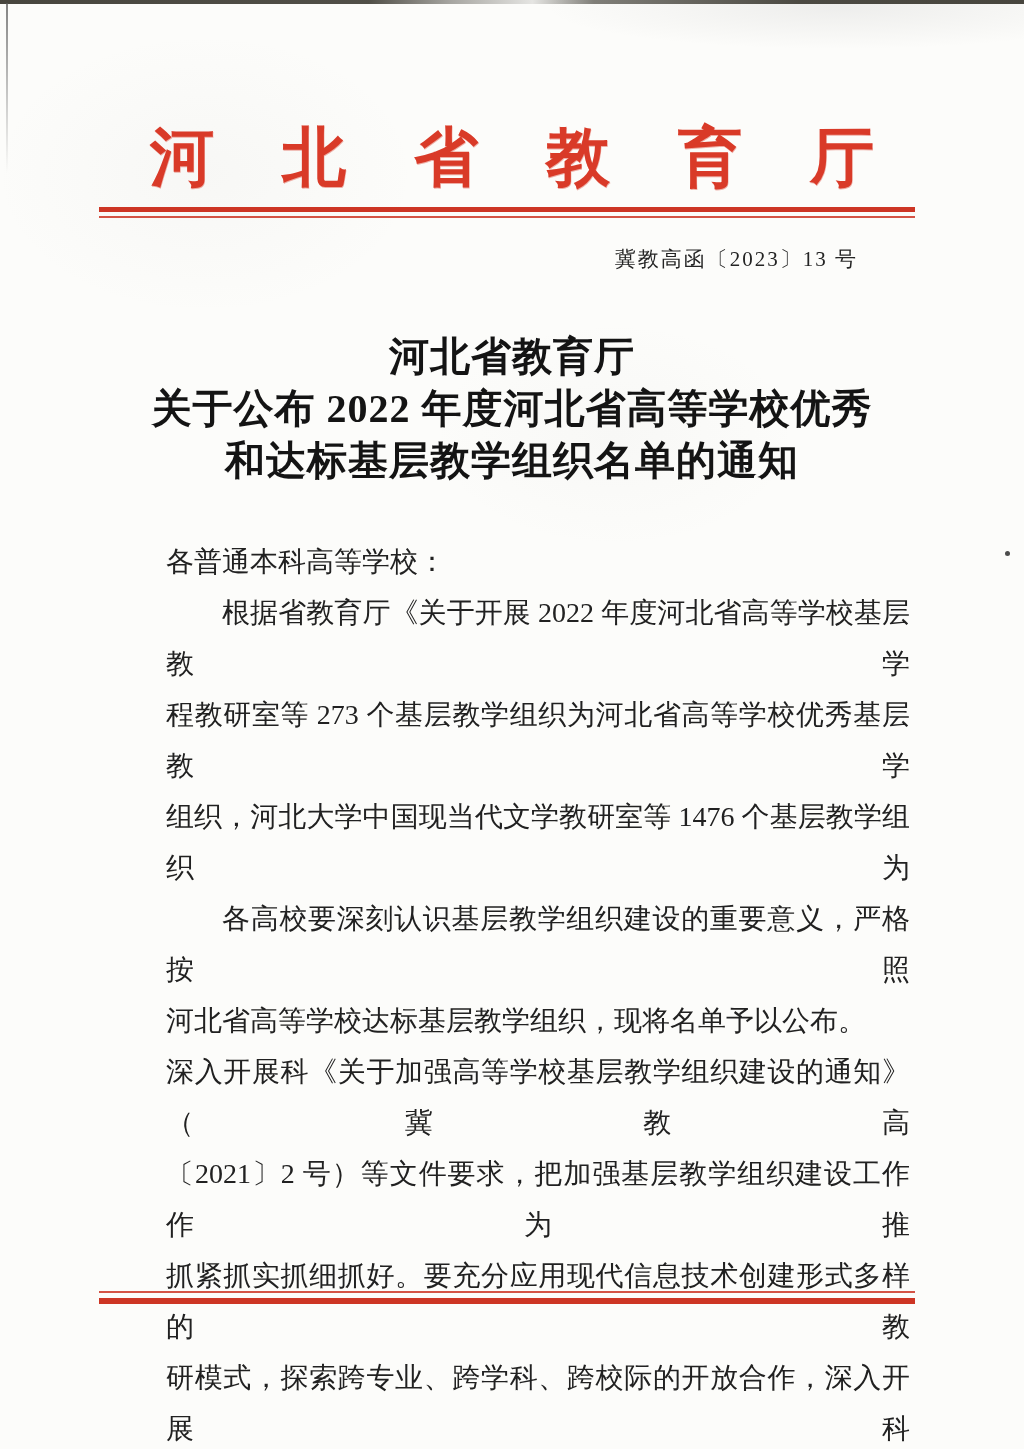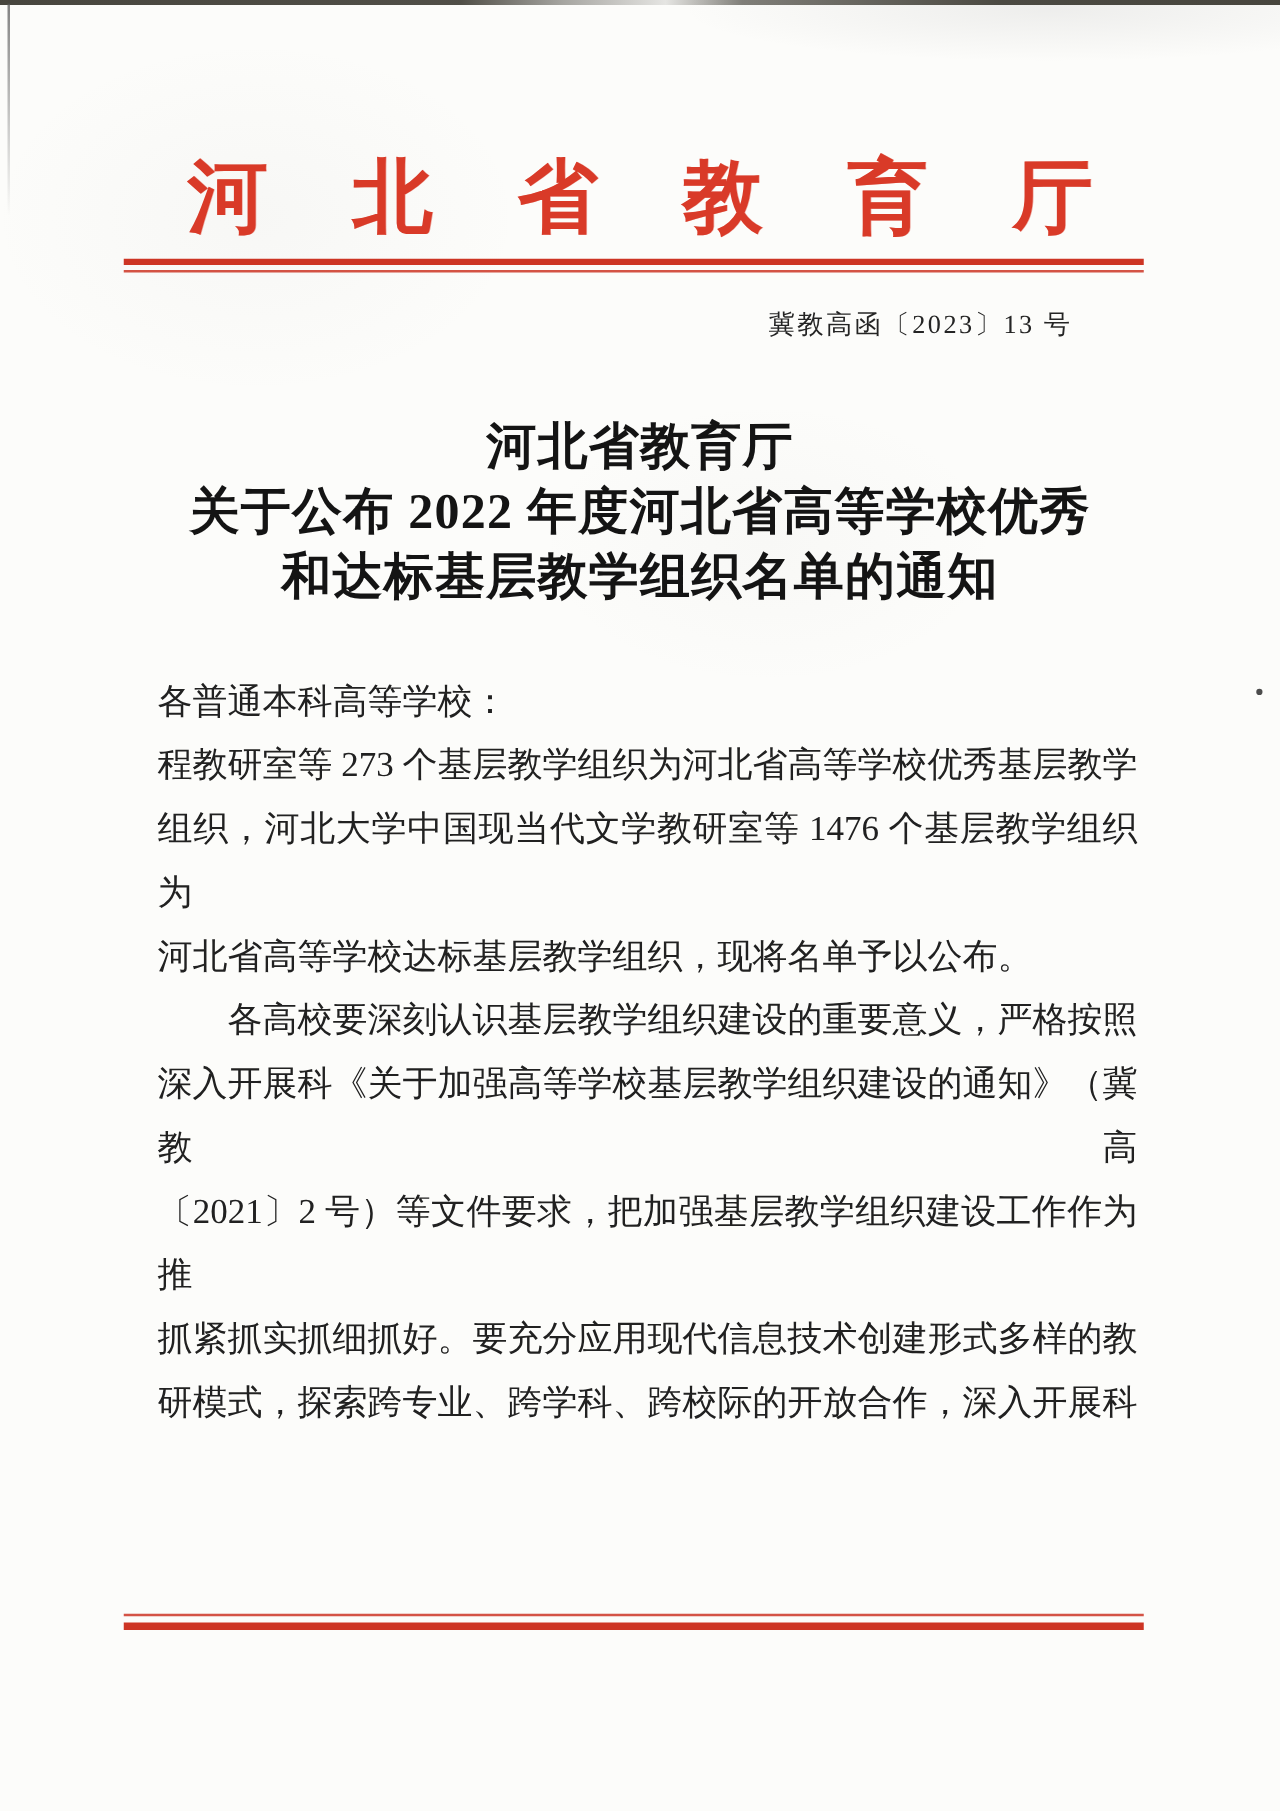--- a/index.html
+++ b/index.html
@@ -67,21 +67,21 @@
     position: absolute; top: 331px; left: 0; width: 100%;
     text-align: center; font-weight: 700; color: #141414;
     font-size: 40px; line-height: 52px; letter-spacing: 1px;
   }
 
   
   .doc-body {
     position: absolute; top: 536px; left: 126px; width: 784px;
     font-size: 28px; line-height: 51px; color: #212121;
   }
-  .line { white-space: nowrap; }
+  .line { white-space: nowrap; margin-left: 40px; }
   .jl { white-space: normal; text-align: justify; text-align-last: justify; }
   .ind { text-indent: 2em; }
 </style>
 </head>
 <body>
 
 <div class="page">
 
   <div class="scan-top-edge"></div>
   <div class="scan-left-edge"></div>
@@ -96,24 +96,25 @@
   <div class="doc-number">冀教高函〔2023〕13 号</div>
 
   <div class="doc-title">
     <div>河北省教育厅</div>
     <div>关于公布 2022 年度河北省高等学校优秀</div>
     <div>和达标基层教学组织名单的通知</div>
   </div>
 
   <div class="doc-body">
     <div class="line">各普通本科高等学校：</div>
+    <div class="line ind jl">根据省教育厅《关于开展 2022 年度河北省高等学校基层教学</div>
     <div class="line jl">程教研室等 273 个基层教学组织为河北省高等学校优秀基层教学</div>
     <div class="line jl">组织，河北大学中国现当代文学教研室等 1476 个基层教学组织为</div>
+    <div class="line ind jl">各高校要深刻认识基层教学组织建设的重要意义，严格按照</div>
     <div class="line">河北省高等学校达标基层教学组织，现将名单予以公布。</div>
-    <div class="line ind jl">各高校要深刻认识基层教学组织建设的重要意义，严格按照</div>
     <div class="line jl">深入开展科《关于加强高等学校基层教学组织建设的通知》（冀教高</div>
     <div class="line jl">〔2021〕2 号）等文件要求，把加强基层教学组织建设工作作为推</div>
     <div class="line jl">抓紧抓实抓细抓好。要充分应用现代信息技术创建形式多样的教</div>
     <div class="line jl">研模式，探索跨专业、跨学科、跨校际的开放合作，深入开展科</div>
 
   </div>
 
   <div class="scan-dot"></div>
 
   <div class="rule rule-bot-thin"></div>

